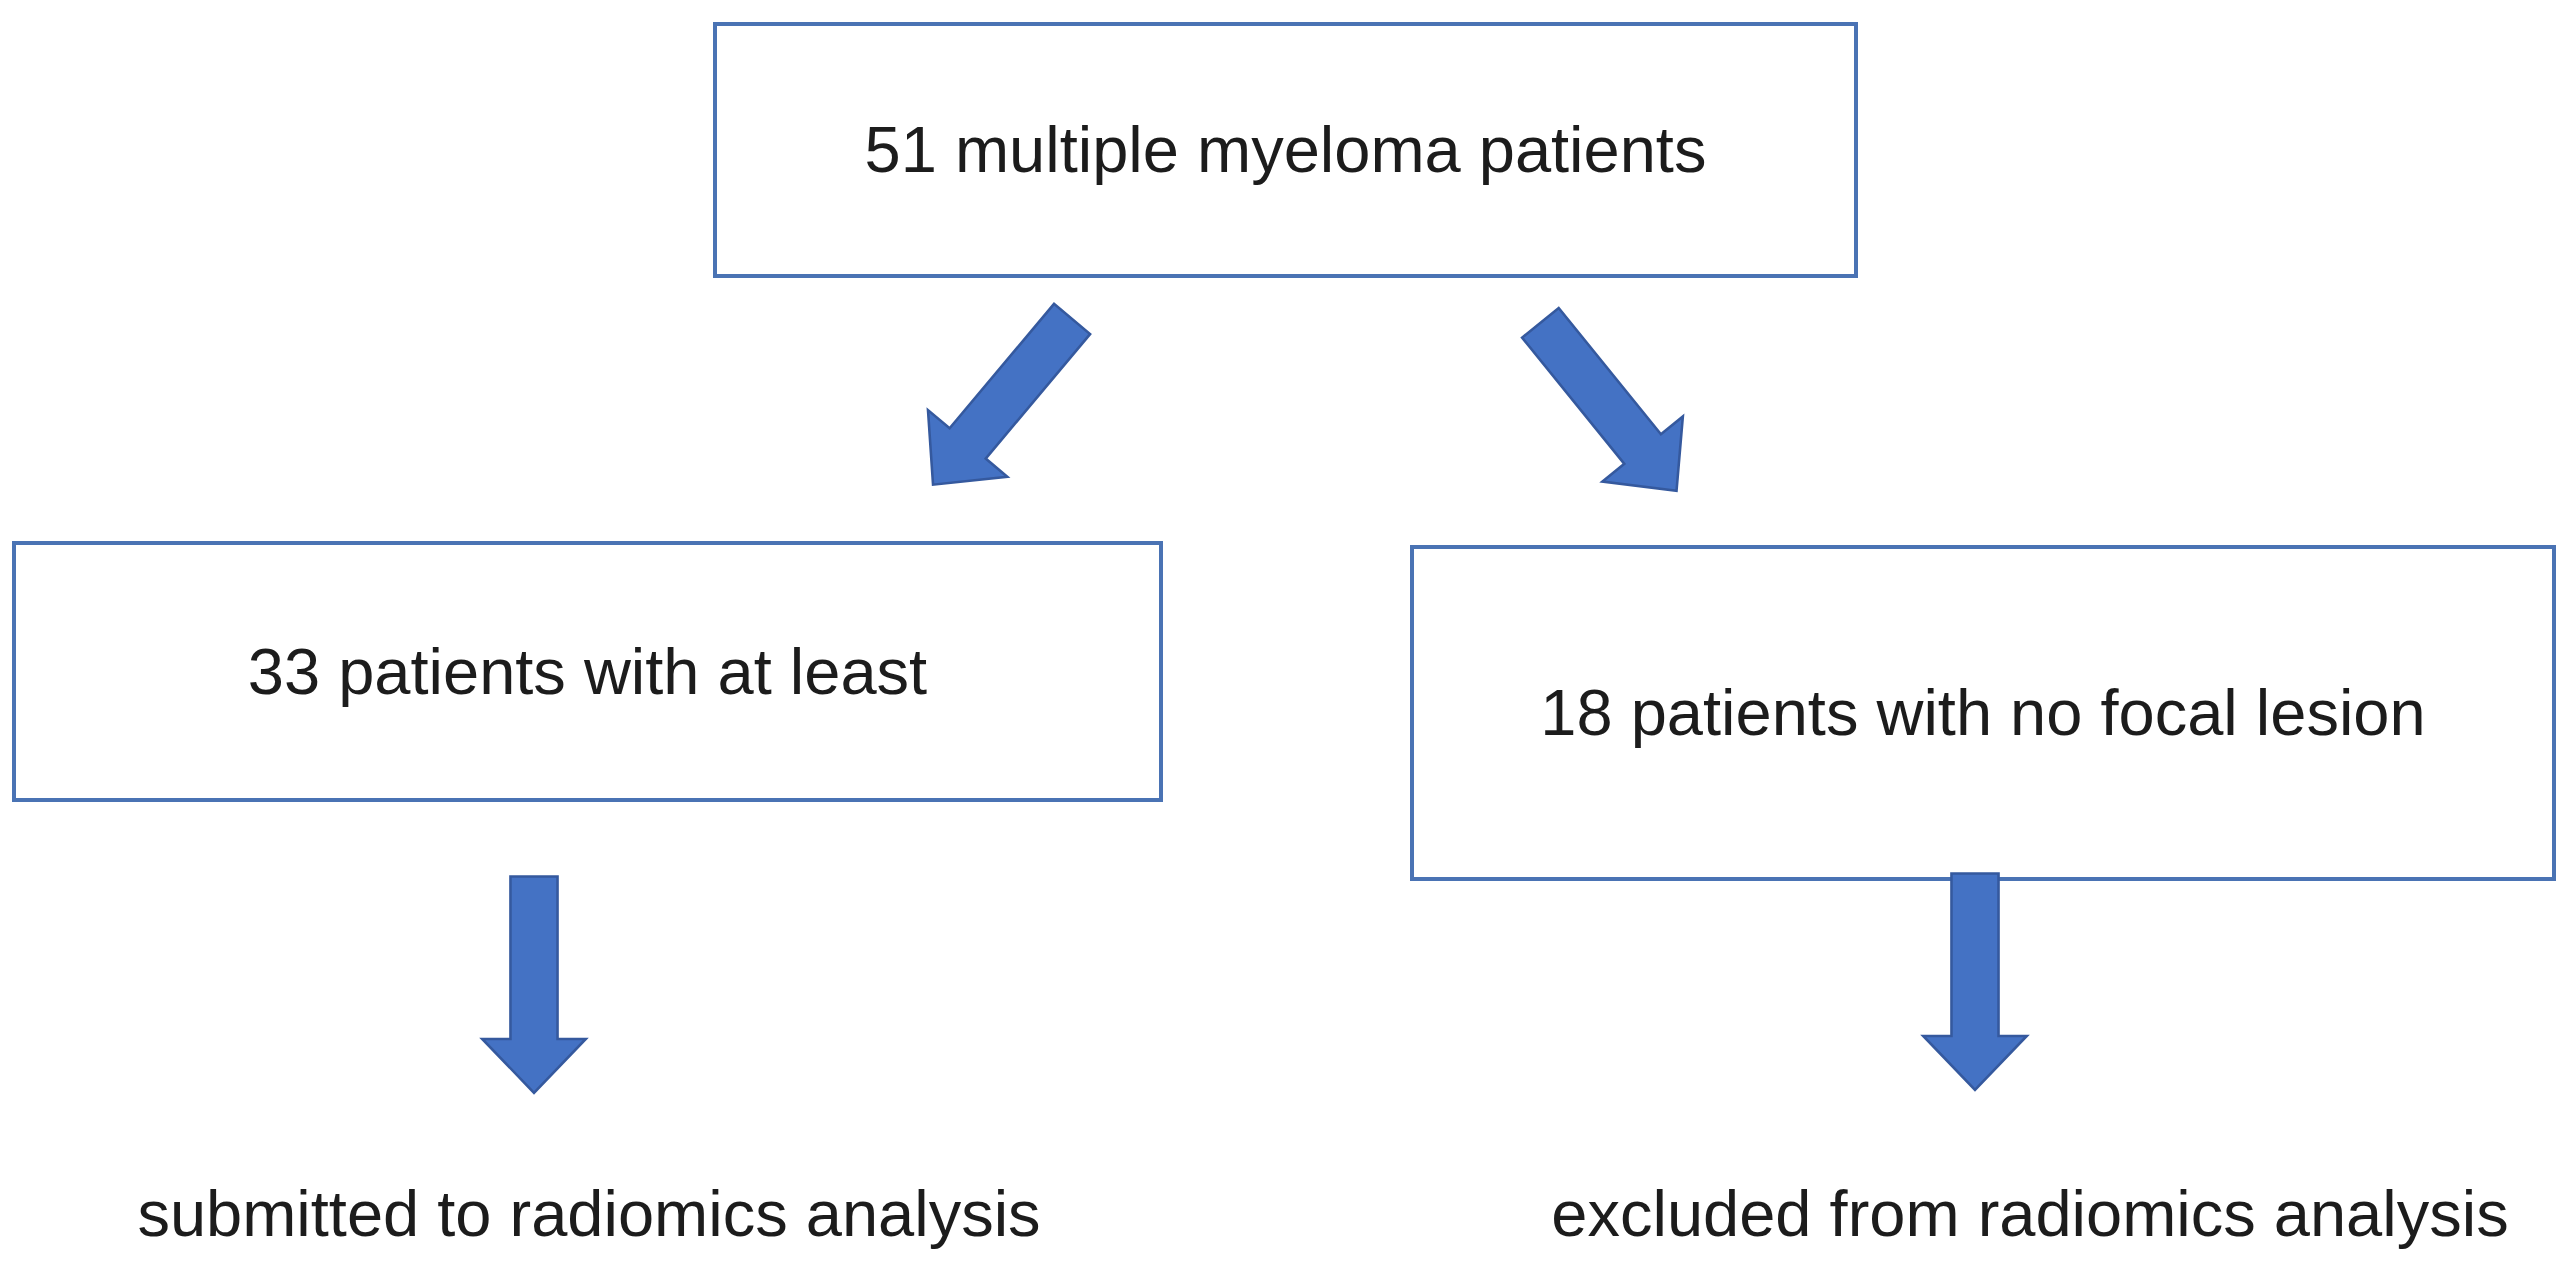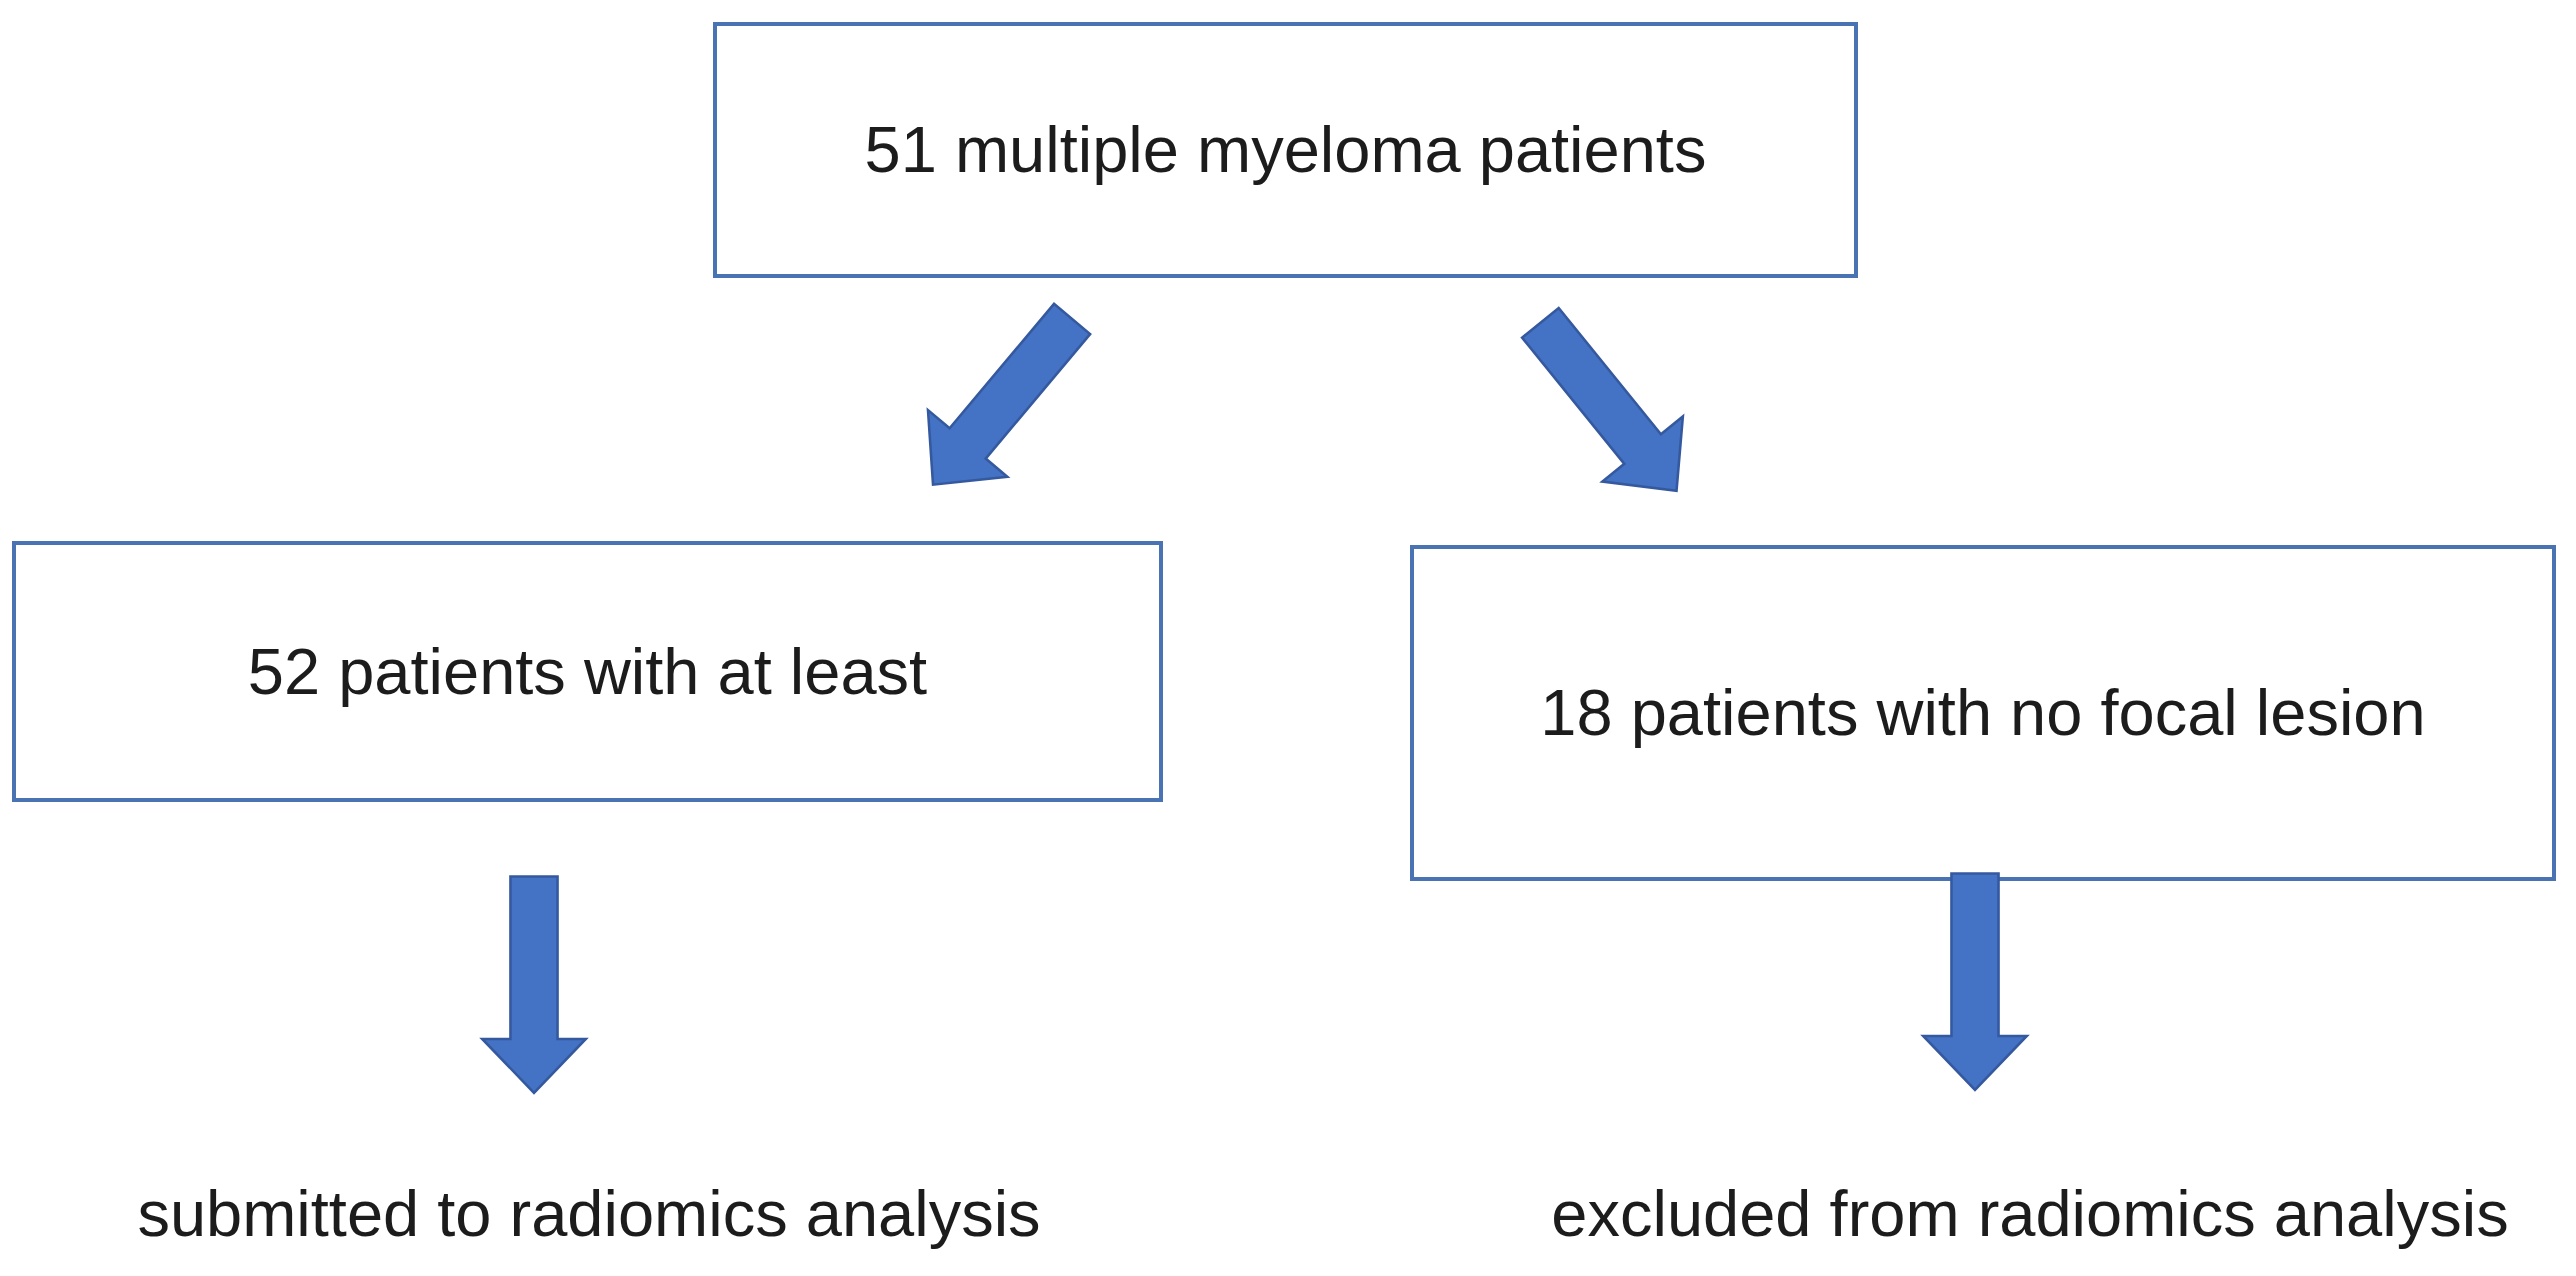--- a/index.html
+++ b/index.html
@@ -77,21 +77,21 @@
   </div>
 
   <div class="arrow diag-right">
     <svg viewBox="0 0 255 125" preserveAspectRatio="none" aria-hidden="true">
       <path d="M0,35 L190,35 L190,2 L253,62.5 L190,123 L190,90 L0,90 Z"></path>
     </svg>
   </div>
 
   <div class="box left-box">
     <div>
-      <div>52 patients with at least</div>
+      <div>33 patients with at least</div>
     </div>
   </div>
 
   <div class="box right-box">
     <span>18 patients with no focal lesion</span>
   </div>
 
   <div class="arrow down-left">
     <svg viewBox="0 0 255 125" preserveAspectRatio="none" aria-hidden="true">
       <path d="M0,35 L190,35 L190,2 L253,62.5 L190,123 L190,90 L0,90 Z"></path>

